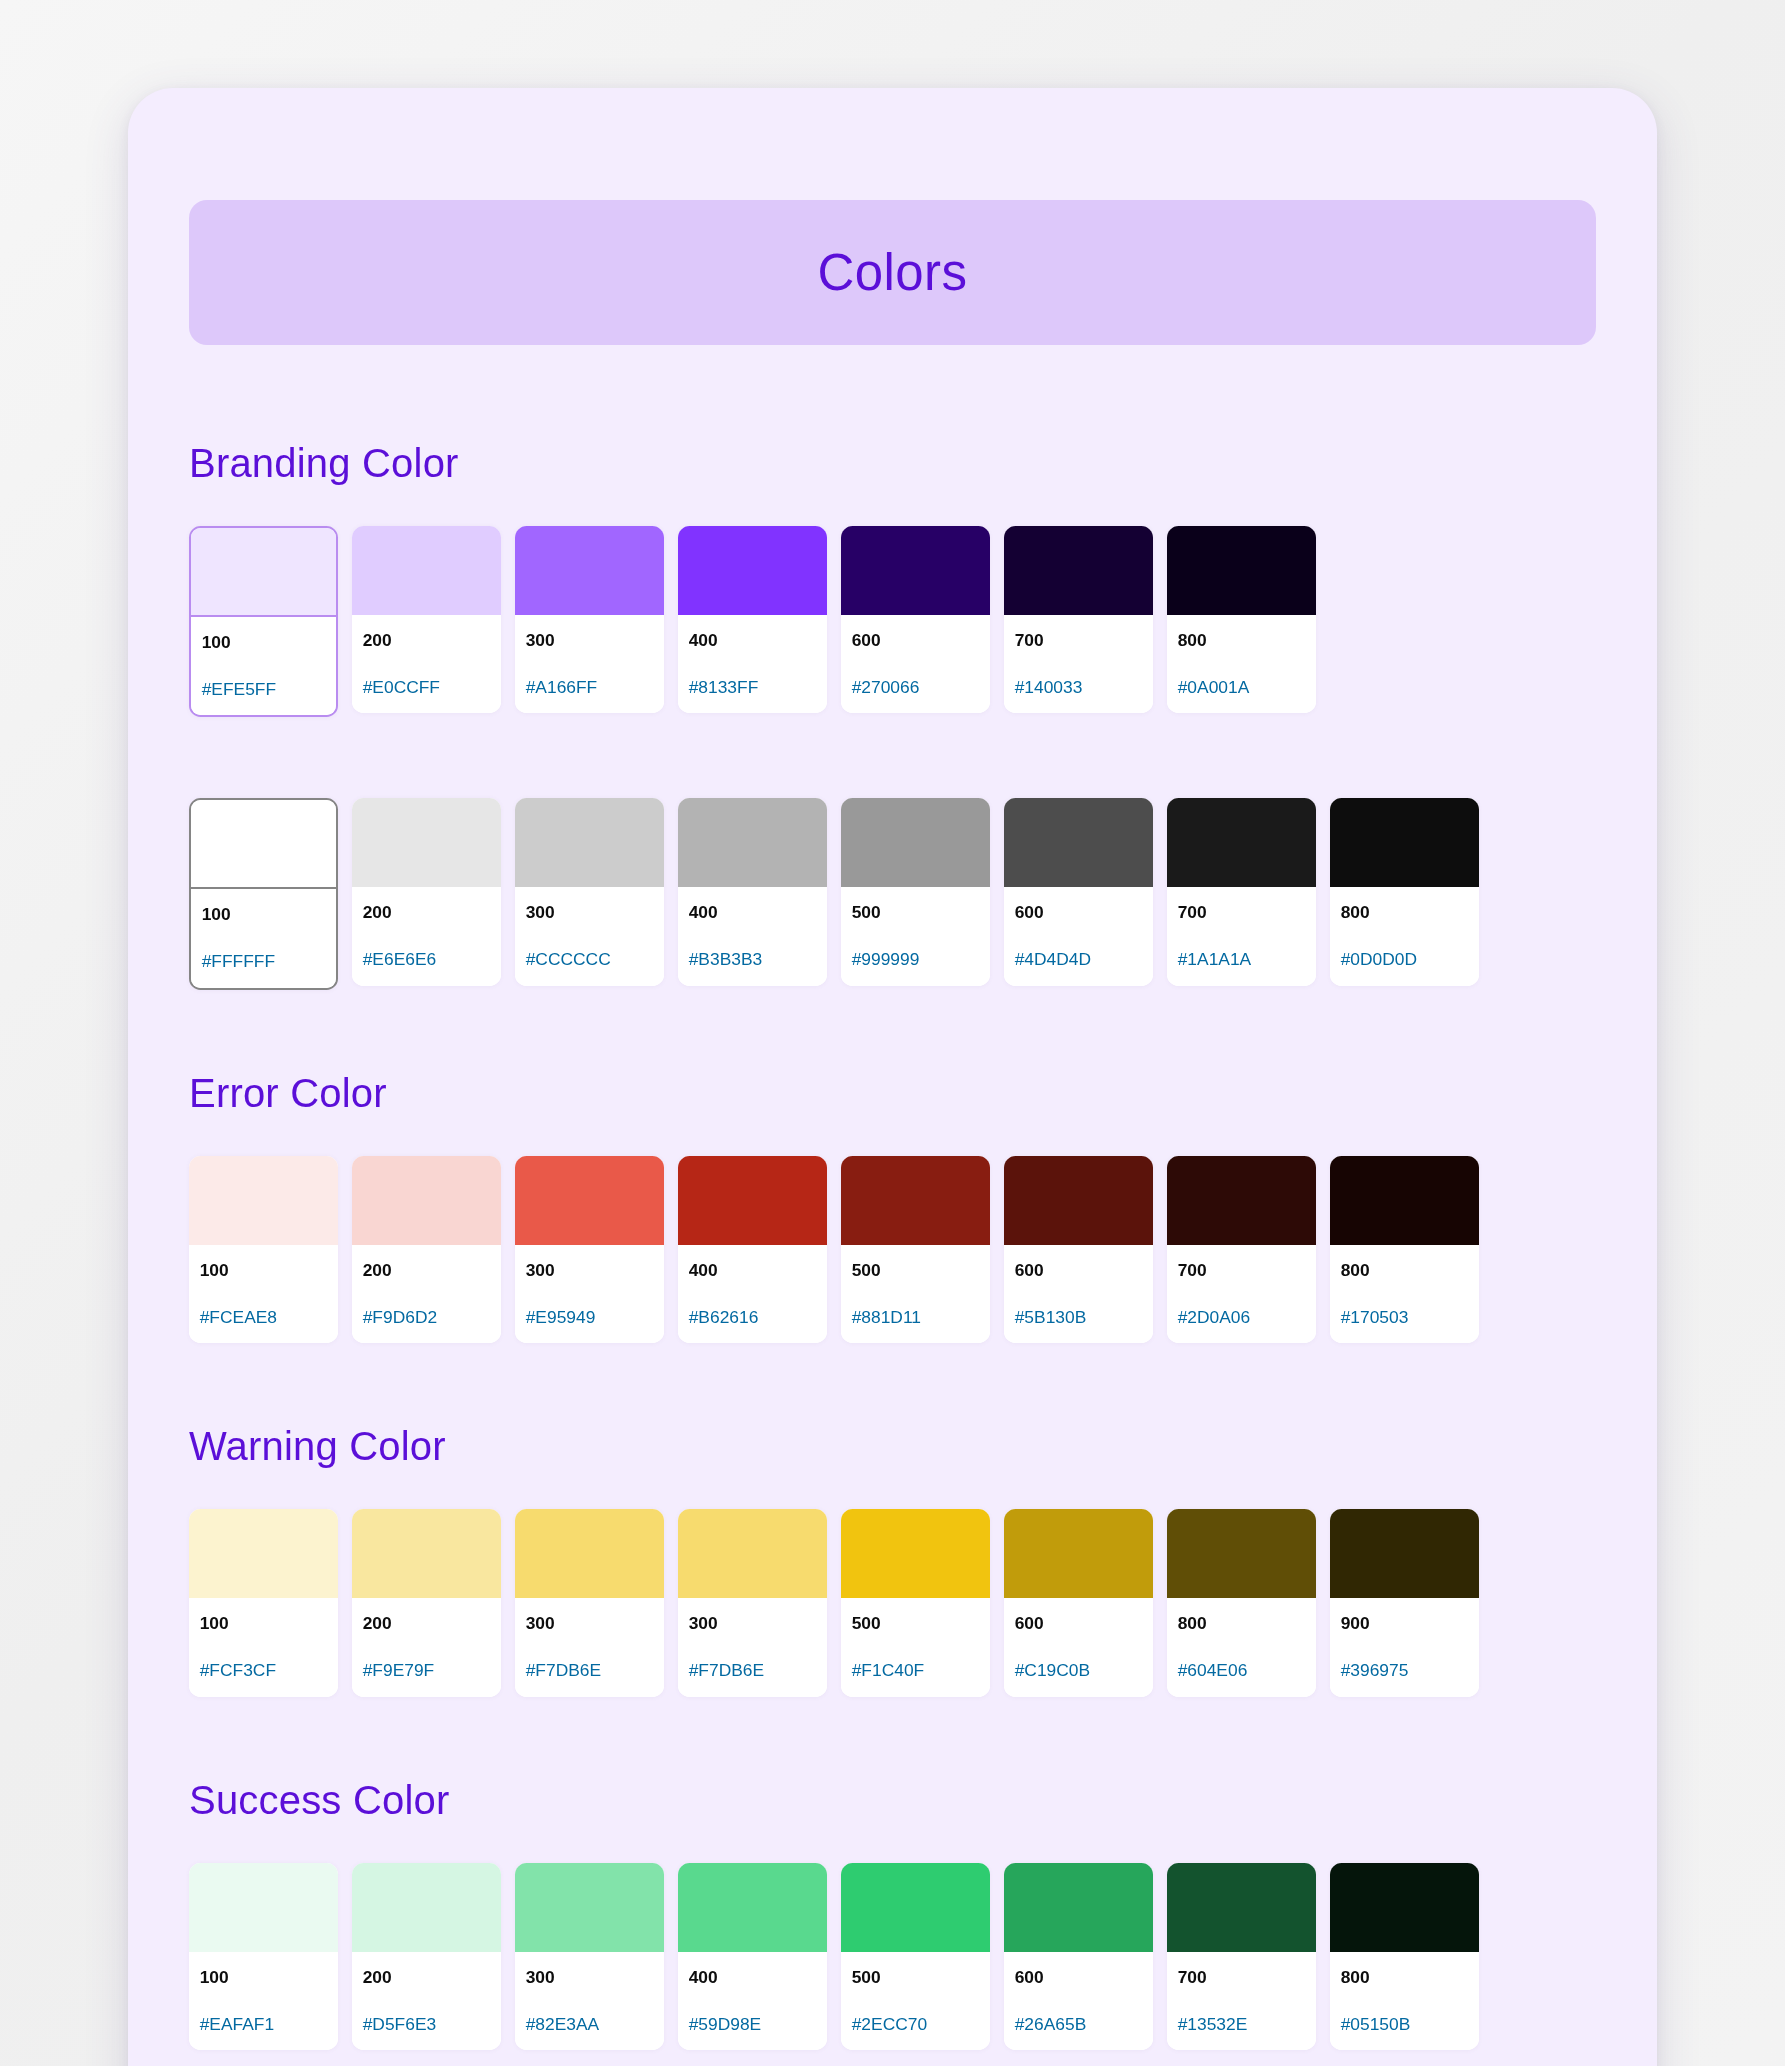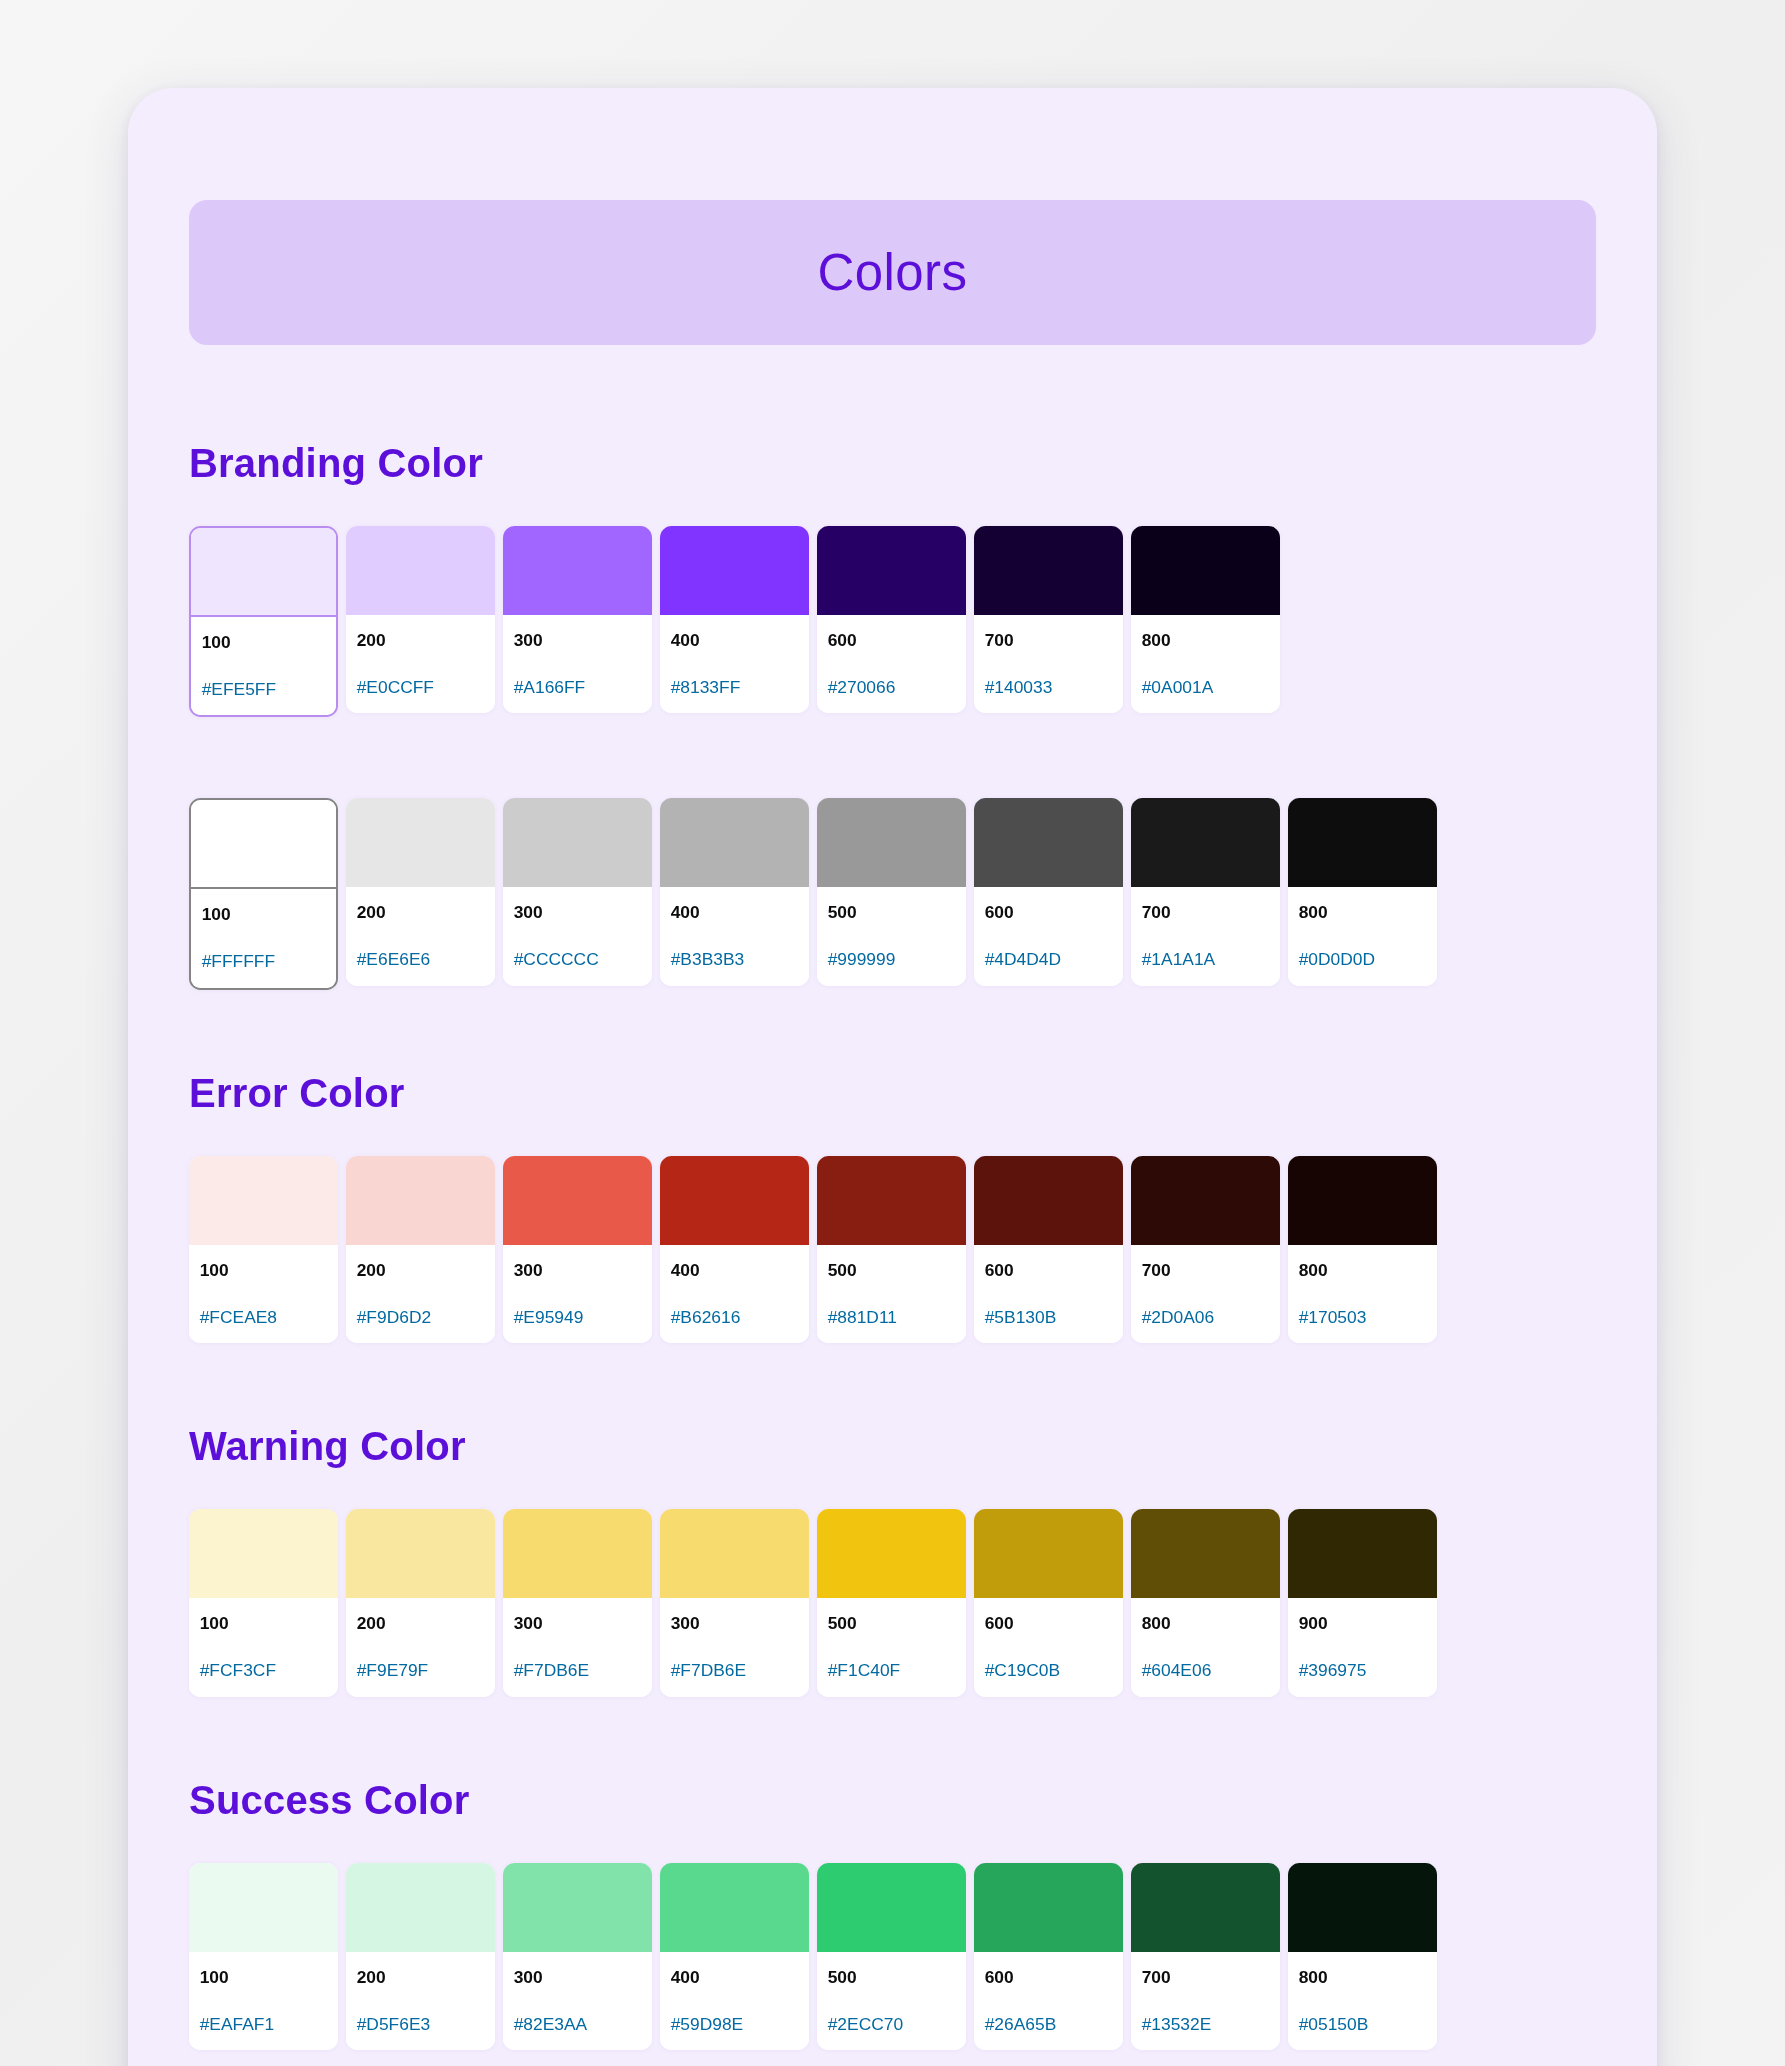--- a/index.html
+++ b/index.html
@@ -48,29 +48,29 @@
     color: #5b0fd8;
     letter-spacing: 0.4px;
   }
 
   
   .section { margin-top: 81px; }
   .section:first-of-type { margin-top: 96px; }
 
   .section-title {
     font-size: 40px;
-    font-weight: 700;
+    font-weight: 400;
     color: #5b0fd8;
     margin-bottom: 40px;
     letter-spacing: 0.2px;
   }
 
   .swatch-row {
     display: flex;
-    gap: 8px;
+    gap: 14px;
     align-items: flex-start;
   }
 
   .swatch-card {
     width: 149px;
     border-radius: 11.6px;
     background: #ffffff;
     overflow: hidden;
     flex: 0 0 auto;
     box-shadow: 0 0.8px 4.1px rgba(90,70,130,0.05);

